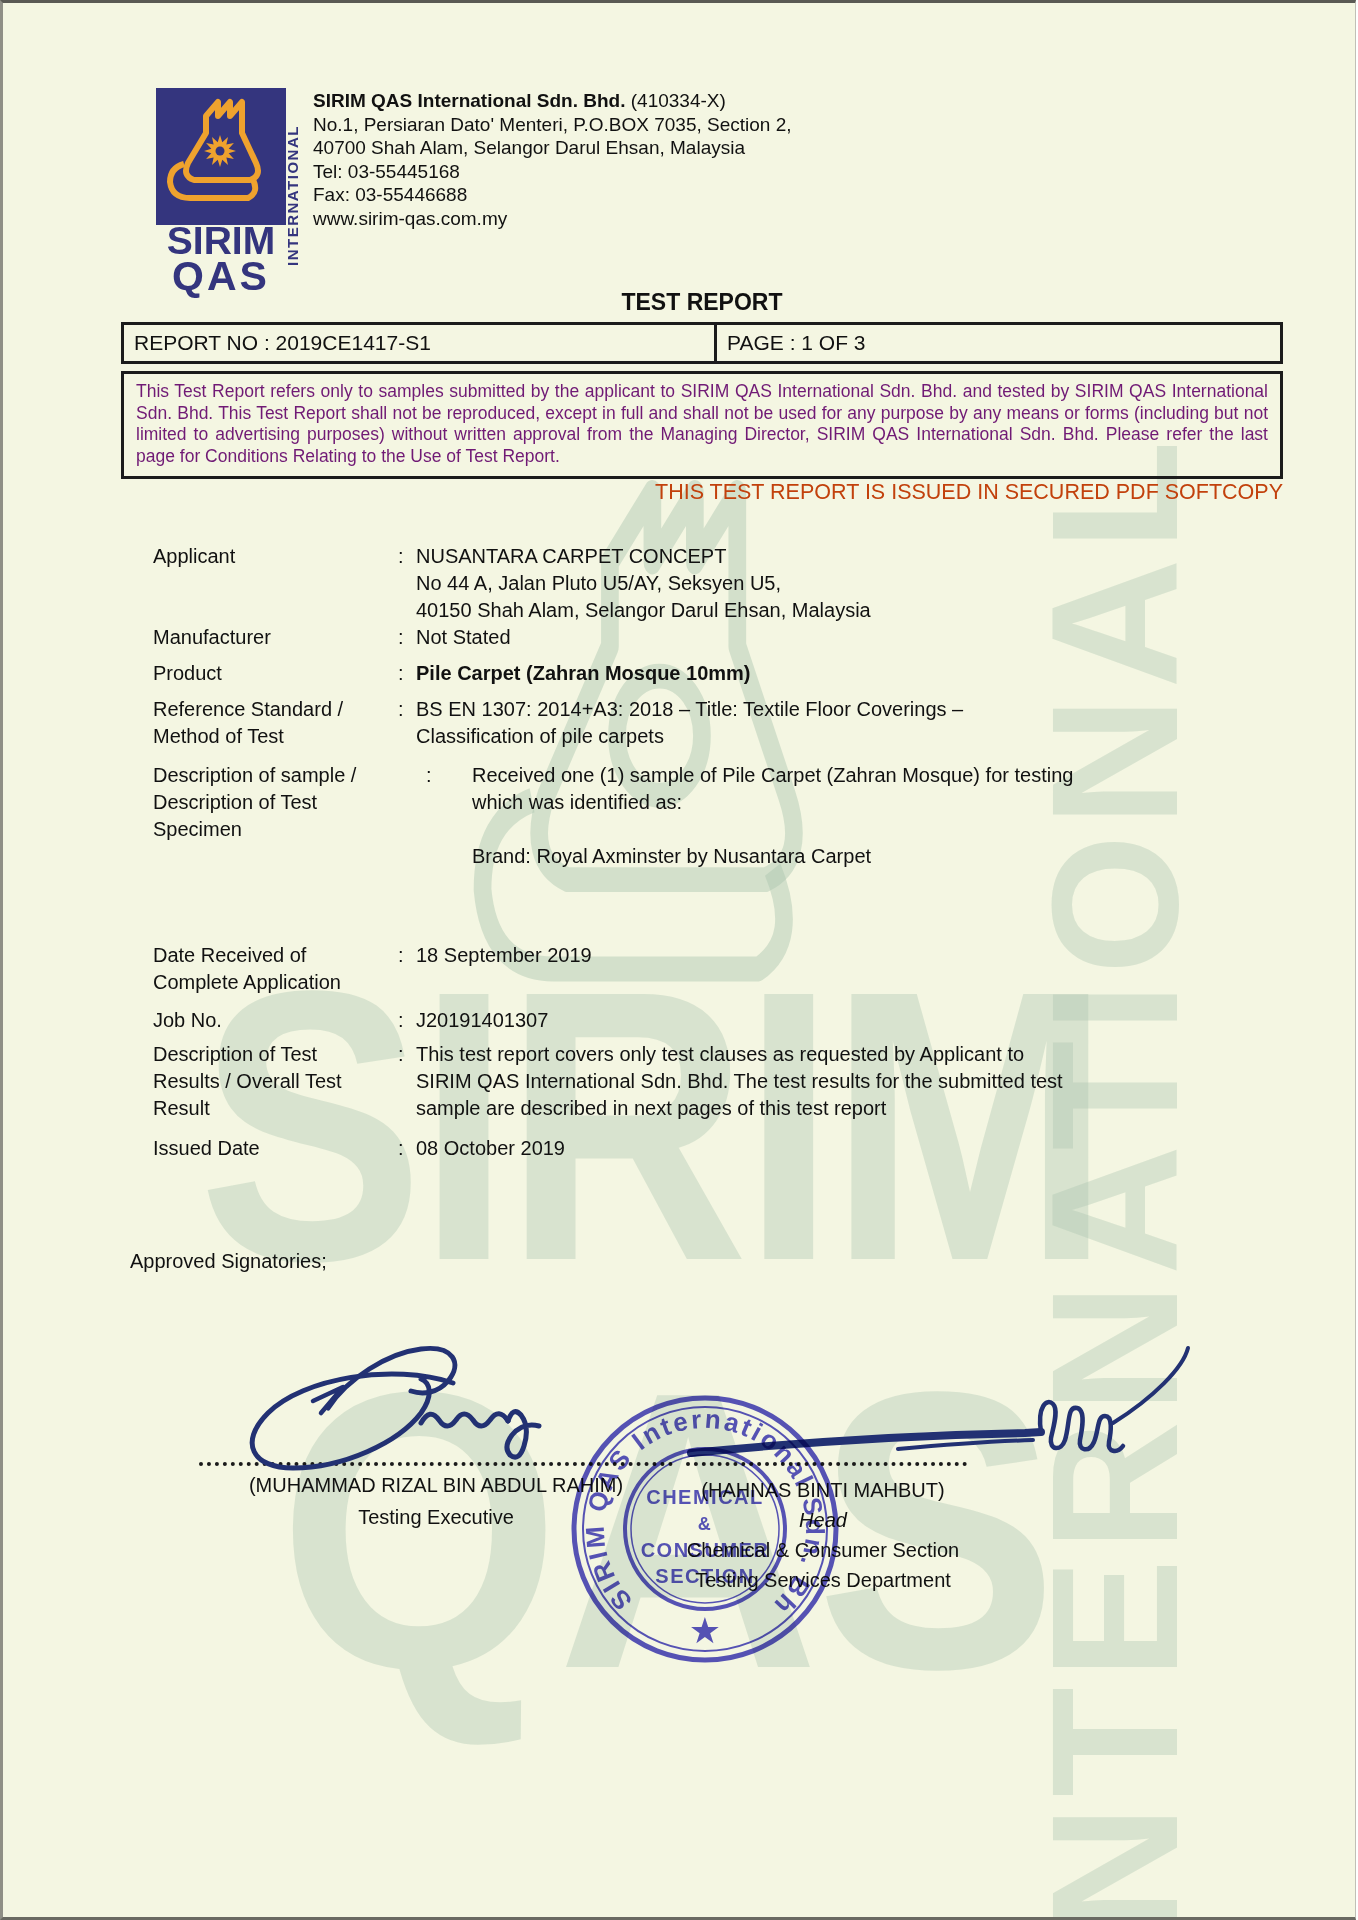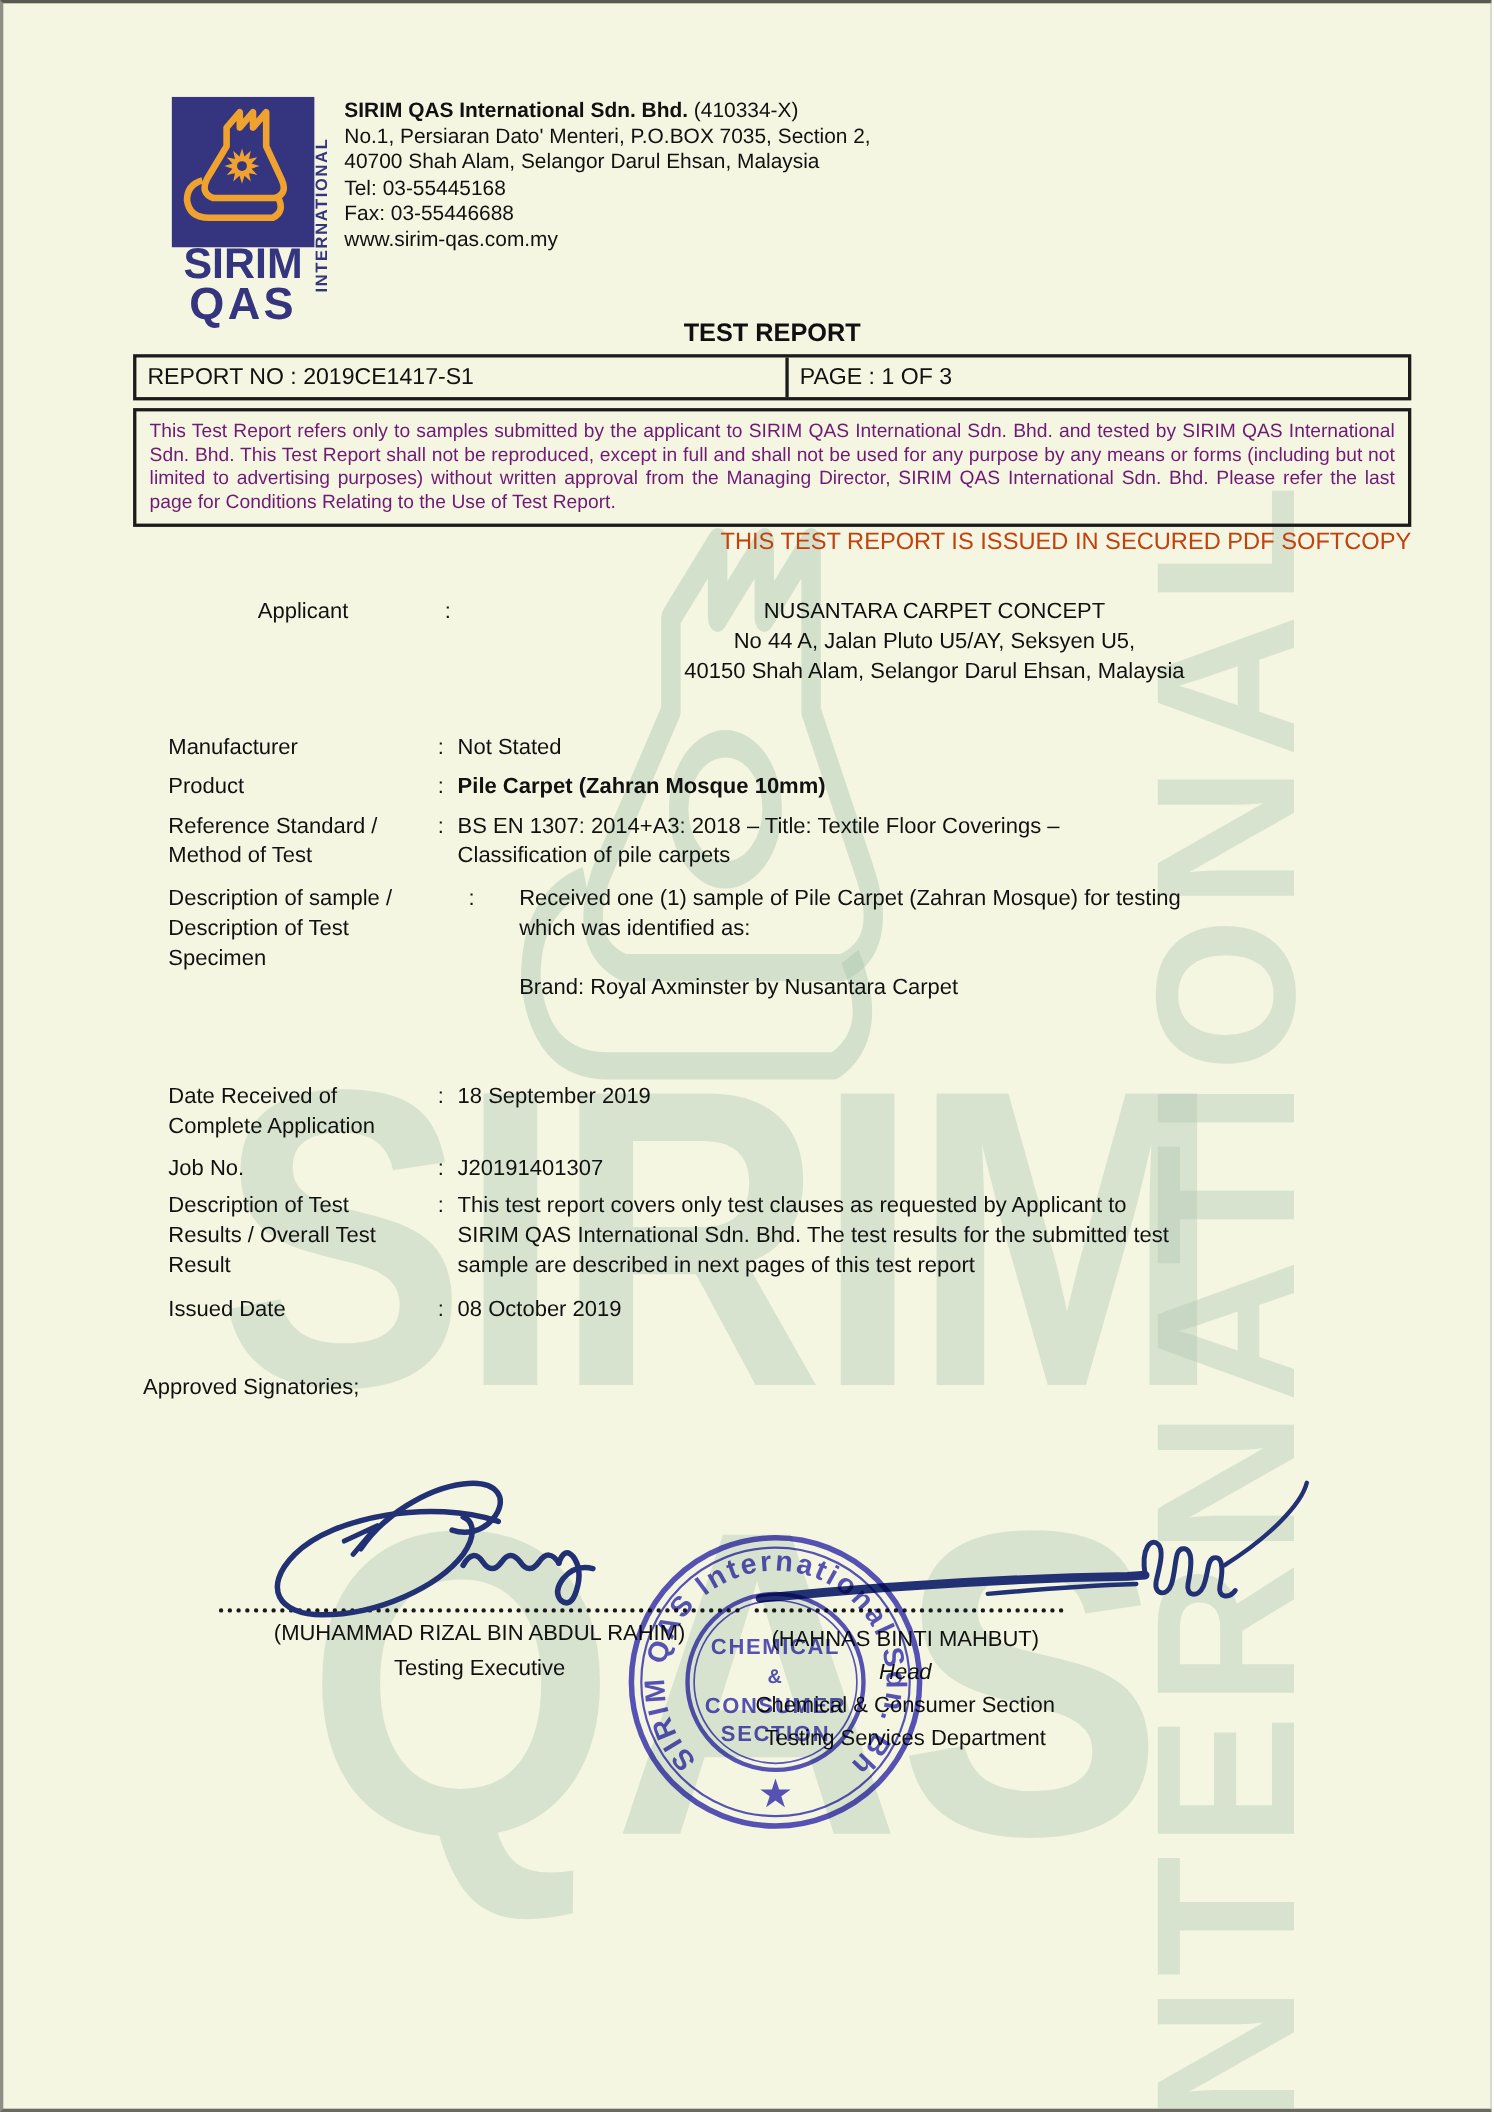--- a/index.html
+++ b/index.html
@@ -36,21 +36,21 @@
   .disclaimer-box{position:absolute;left:118px;top:368px;width:1162px;box-sizing:border-box;border:3px solid #1b1b1b;
     padding:7px 12px 9px 12px;font-size:17.5px;line-height:21.5px;text-align:justify;color:#701a75;z-index:2;}
   .secured{position:absolute;left:118px;top:477px;width:1162px;text-align:right;font-size:21.5px;font-weight:normal;color:#c2410c;z-index:2;}
   
   .fields{position:absolute;left:150px;top:540px;width:1130px;font-size:20px;line-height:27px;color:#111;z-index:2;}
   .frow{display:flex;}
   .frow .lab{width:245px;flex:none;white-space:pre-line;}
   .frow .col{width:18px;flex:none;}
   .frow .val{flex:1;white-space:pre-line;}
   .bold-value{font-weight:bold;}
-  .mb42{margin-bottom:42px;text-align:center;} .mb9{margin-bottom:9px;} .mb12{margin-bottom:12px;}
+  .mb42{} .mb9{margin-bottom:9px;} .mb12{margin-bottom:12px;}
   .mb72{margin-bottom:72px;gap:28px;} .mb11{margin-bottom:11px;} .mb7{margin-bottom:7px;} .mb13{margin-bottom:13px;}
   
   .approved{position:absolute;left:127px;top:1247px;font-size:20px;color:#111;z-index:2;}
   .dotline{position:absolute;height:0;border-bottom:4px dotted #1a1a1a;z-index:2;}
   .dot-left{left:196px;top:1459px;width:474px;}
   .dot-right{left:683px;top:1459px;width:281px;}
   .sig-text{position:absolute;text-align:center;font-size:20px;color:#111;z-index:2;}
   .name-left{left:158px;top:1471px;width:550px;}
   .title-left{left:158px;top:1503px;width:550px;}
   .name-right{left:662px;top:1476px;width:316px;}

